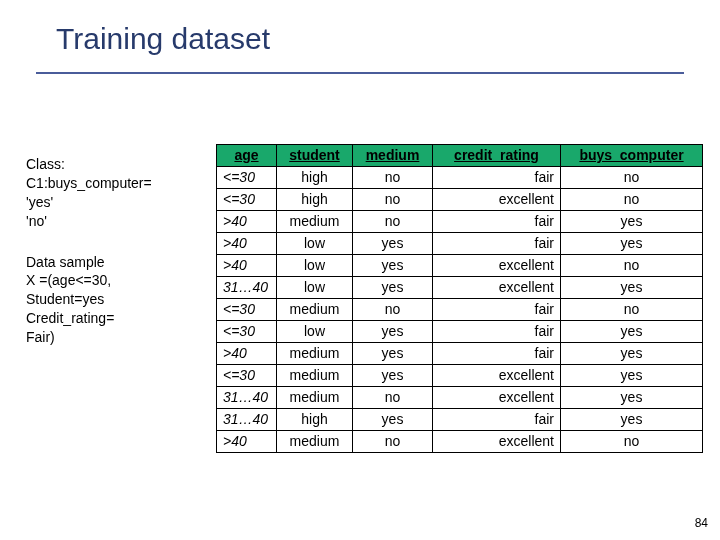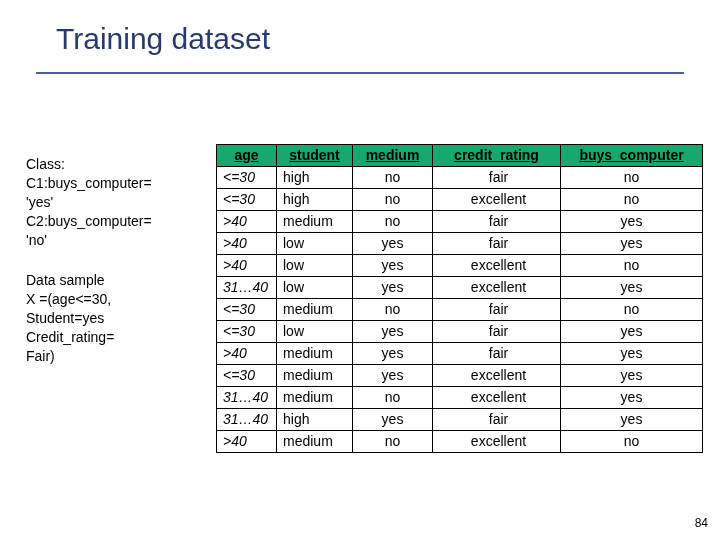--- a/index.html
+++ b/index.html
@@ -80,23 +80,23 @@
     font-weight: bold;
     text-decoration: underline;
     text-align: center;
   }
   table.data td {
     background: #fff;
     font-weight: normal;
   }
   
   table.data td.age    { text-align: left; font-style: italic; }
-  table.data td.income { text-align: left; margin-top: 14px; }
+  table.data td.income { text-align: center; margin-top: 14px; }
   table.data td.student{ text-align: center; }
-  table.data td.credit { text-align: center; padding-left: 10px; }
+  table.data td.credit { text-align: right; padding-left: 10px; }
   table.data td.buys   { text-align: center; }
   .page-number {
     position: absolute;
     right: 12px;
     bottom: 10px;
     font-size: 12px;
     color: #000;
     padding-left: 10px;
   }
 </style>
@@ -106,21 +106,20 @@
 <div class="slide">
 
   <div class="title">Training dataset</div>
   <div class="title-rule"></div>
 
   <div class="side-text">
     <div class="block">
       <div>Class:</div>
       <div>C1:buys_computer=</div>
       <div>'yes'</div>
-      <div>C2:buys_computer=</div>
       <div>'no'</div>
     </div>
     <div class="block">
       <div>Data sample</div>
       <div>X =(age&lt;=30,</div>
       <div>Student=yes</div>
       <div>Credit_rating=</div>
       <div>Fair)</div>
     </div>
   </div>

